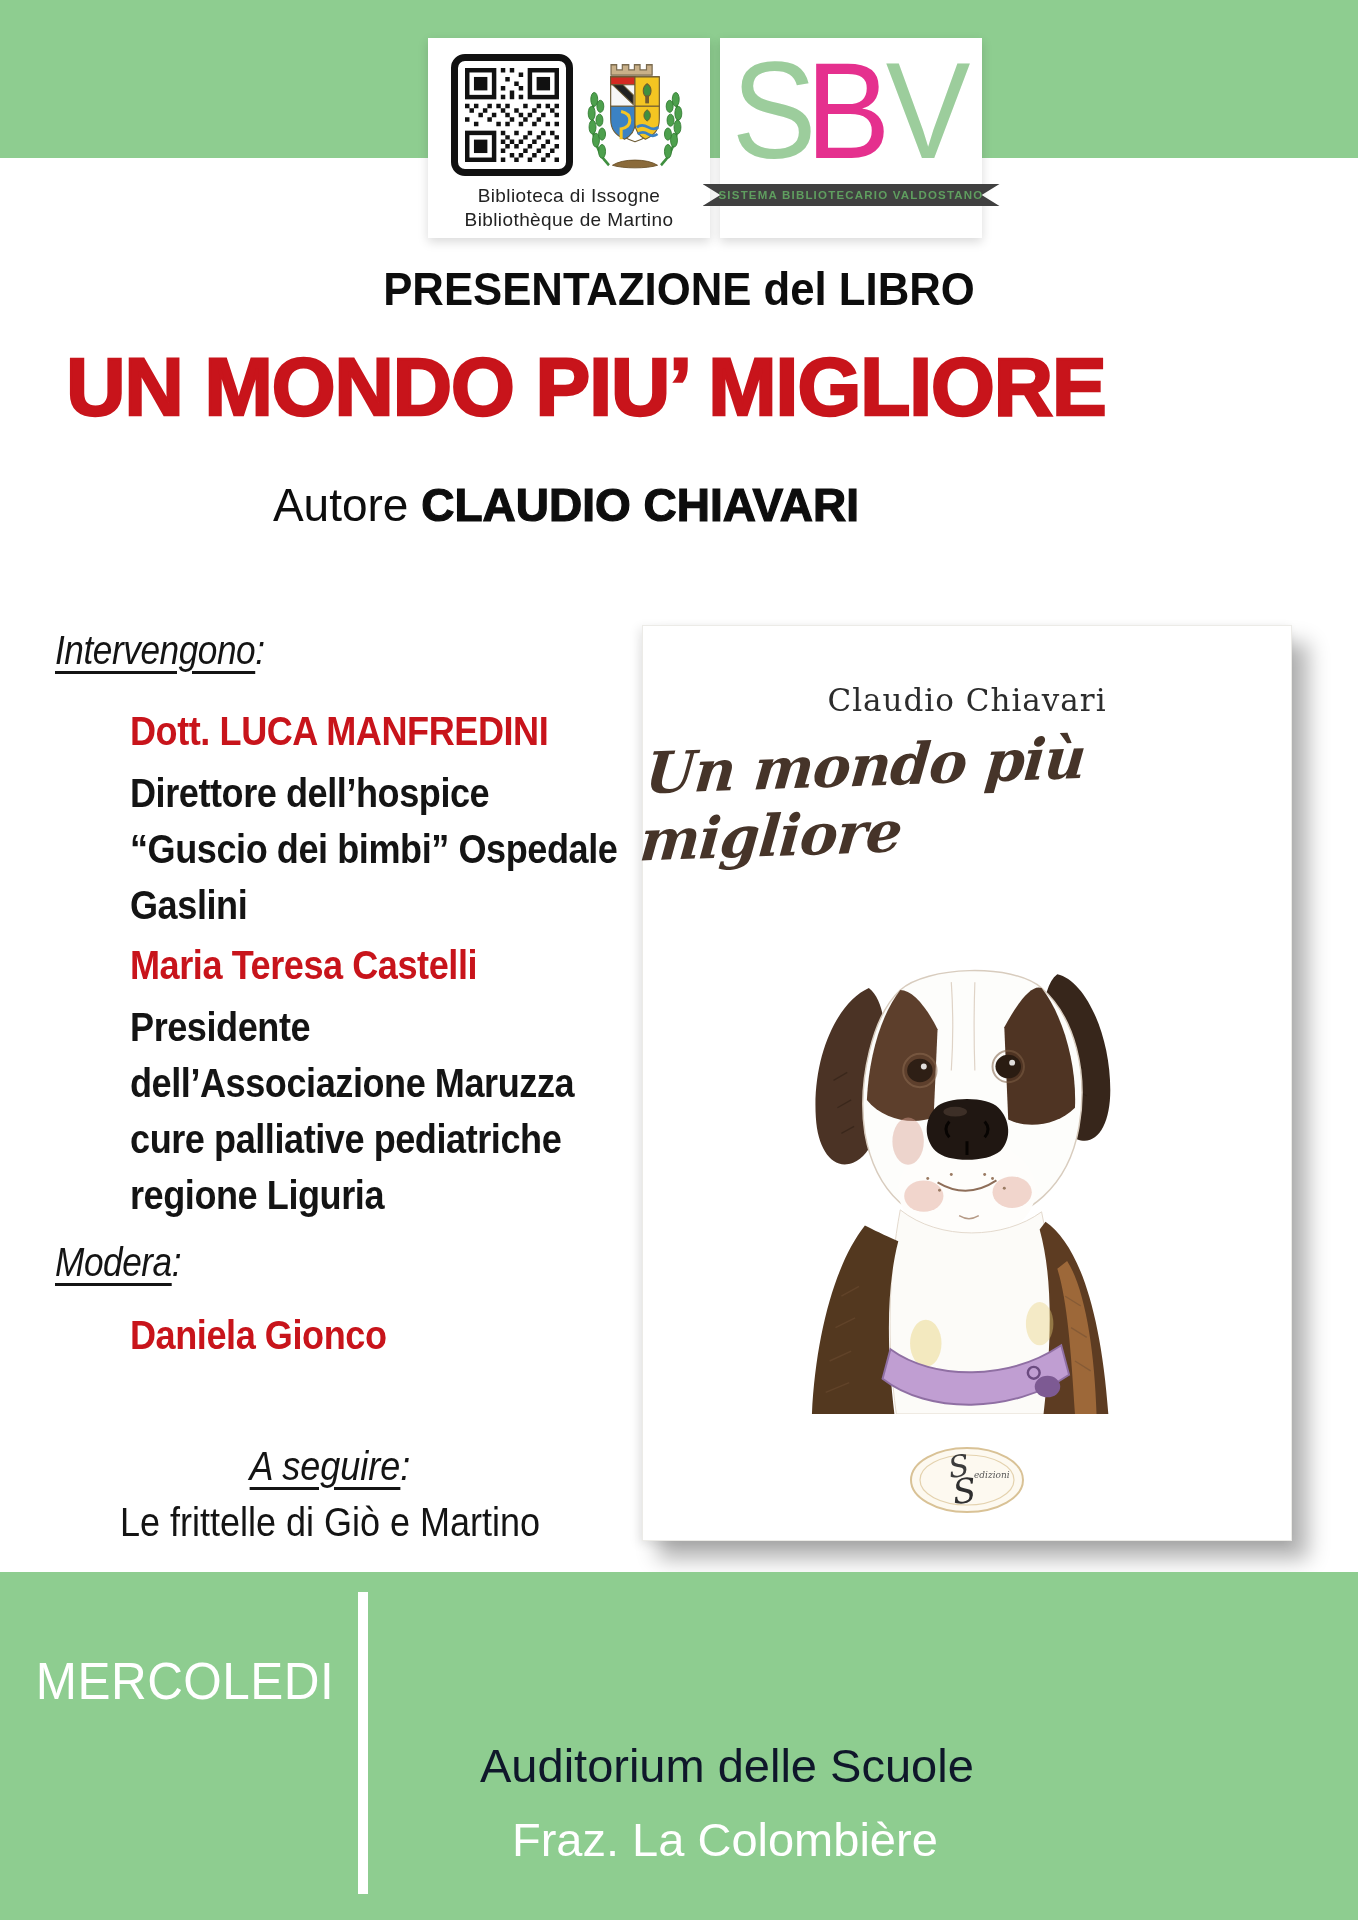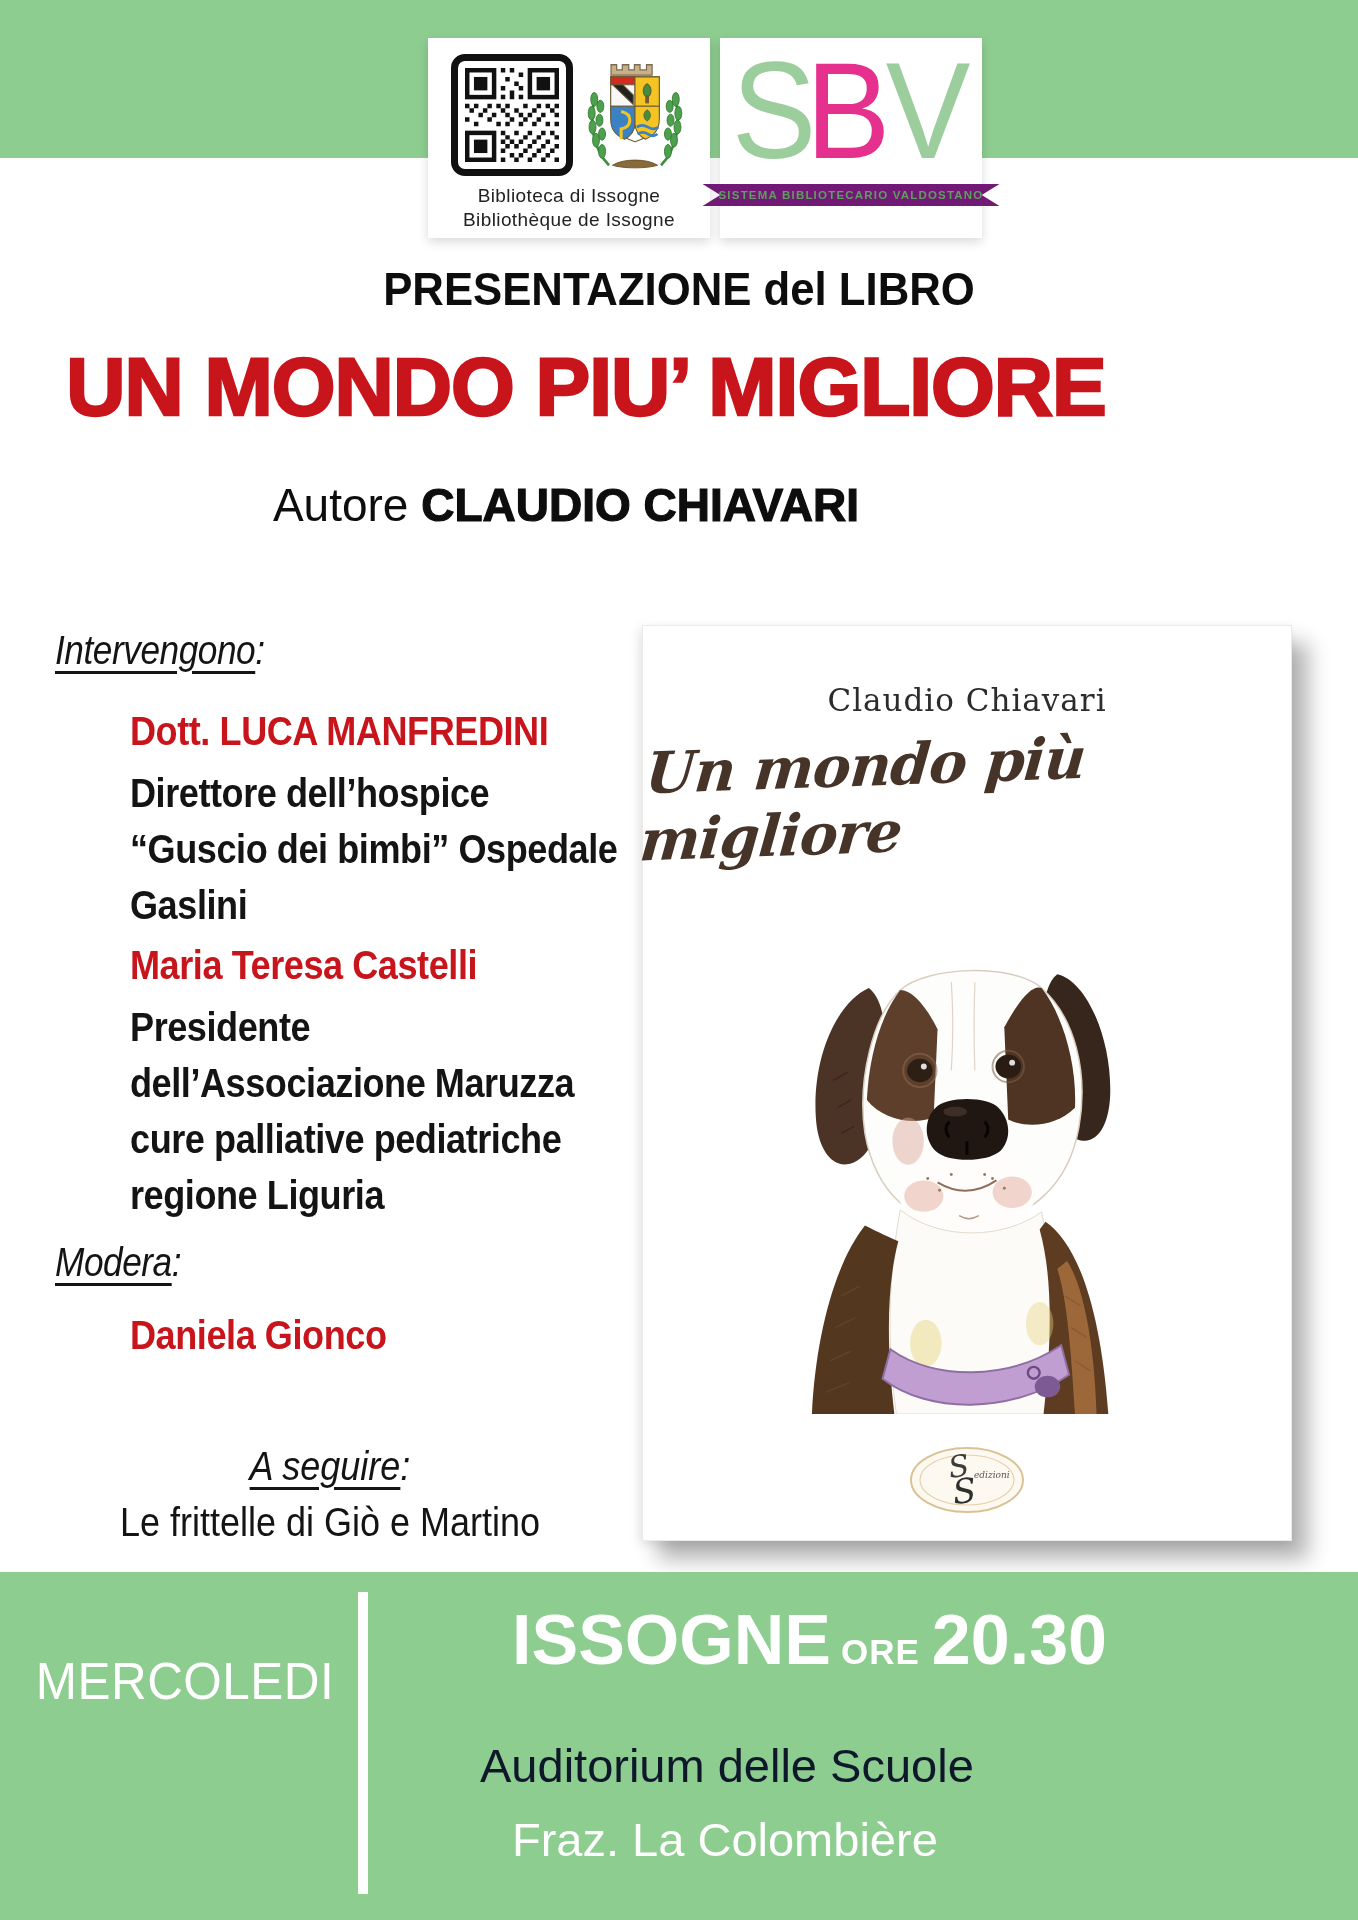--- a/index.html
+++ b/index.html
@@ -19,21 +19,21 @@
   .qr-box svg { width:100%; height:100%; }
   .crest { width:104px; height:126px; }
   .lib-caption { margin-top:6px; text-align:center; font-size:19px; line-height:24px; color:#222; letter-spacing:.4px; }
 
   .sbv-panel { width:262px; height:200px; display:flex; flex-direction:column; align-items:center; padding-top:2px; }
   .sbv-letters { display:flex; align-items:flex-start; line-height:1; height:140px; }
   .sbv-letters span { font-size:138px; line-height:1.02; font-weight:400; transform:scaleX(.92); }
   .sbv-s { color:#9ccd9c; }
   .sbv-b { color:#e5308e; margin-left:-18px; margin-right:-12px; position:relative; z-index:2; }
   .sbv-v { color:#9ccd9c; position:relative; z-index:1; }
-  .sbv-ribbon { margin-top:4px; background:#701a75; color:#5f9e5f; font-size:11.5px; font-weight:bold;
+  .sbv-ribbon { margin-top:4px; background:#404040; color:#5f9e5f; font-size:11.5px; font-weight:bold;
     letter-spacing:1.2px; padding:5px 16px; white-space:nowrap;
     clip-path:polygon(0 0,100% 0,94% 50%,100% 100%,0 100%,6% 50%); }
 
   
   .kicker { position:absolute; top:262px; left:0; width:1358px; text-align:center;
     font-weight:bold; font-size:46px; color:#0d0d0d; transform:scaleX(.95); letter-spacing:0; }
   .main-title { position:absolute; top:340px; left:0; width:1172px; text-align:center;
     font-weight:bold; font-size:82px; color:#c8141b; -webkit-text-stroke:2.5px #c8141b; letter-spacing:-1px; }
   .author-line { position:absolute; top:478px; left:0; width:1132px; text-align:center; font-size:46px; color:#0d0d0d; }
   .author-line .name { font-weight:bold; -webkit-text-stroke:1.2px #0d0d0d; }
@@ -155,21 +155,21 @@
             <path d="M44,66 q10,2 10,10 q0,8 -10,10 v12" fill="none" stroke="#f4c522" stroke-width="3.5"></path>
             <path d="M60,60 h28 v16 c0,11 -7,18 -16,22 c-7,-4 -12,-10 -12,-18 z" fill="#f4c522"></path>
             <path d="M62,84 q6,-4 13,0 q7,4 12,0" fill="none" stroke="#3b82c4" stroke-width="3"></path>
             <path d="M63,92 q6,-4 12,0 q6,4 11,0" fill="none" stroke="#3b82c4" stroke-width="3"></path>
             <path d="M74,64 c5,3 5,10 0,13 c-5,-3 -5,-10 0,-13 z" fill="#3f8f3f" stroke-width="1"></path>
           </g>
         </svg>
       </div>
       <div class="lib-caption">
         <div>Biblioteca di Issogne</div>
-        <div>Bibliothèque de Issogne</div>
+        <div>Bibliothèque de Martino</div>
       </div>
     </div>
 
     <div class="panel sbv-panel">
       <div class="sbv-letters">
         <span class="sbv-s">S</span>
         <span class="sbv-b">B</span>
         <span class="sbv-v">V</span>
       </div>
       <div class="sbv-ribbon">SISTEMA BIBLIOTECARIO VALDOSTANO</div>
@@ -274,21 +274,16 @@
       <ellipse cx="65" cy="40" rx="47" ry="25" fill="none" stroke="#e4d2ae" stroke-width="1.2"></ellipse>
       <text x="48" y="38" font-family="DejaVu Serif, serif" font-style="italic" font-size="30" fill="#3c3c3c" transform="rotate(-8 48 38)">S</text>
       <text x="52" y="64" font-family="DejaVu Serif, serif" font-style="italic" font-size="34" fill="#2f2f2f" transform="rotate(-6 52 64)">S</text>
       <text x="72" y="38" font-family="DejaVu Serif, serif" font-style="italic" font-size="9" fill="#555">edizioni</text>
     </svg>
   </div>
 
   <div class="band-bottom"></div>
   <div class="f-day">MERCOLEDI</div>
   <div class="f-divider"></div>
-  <div class="f-line1">
-    <span class="f-place">ISSOGNE</span>
-    <span class="f-ore">ORE</span>
-    <span class="f-time">20.30</span>
-  </div>
   <div class="f-venue1">Auditorium delle Scuole</div>
   <div class="f-venue2">Fraz. La Colombière</div>
 
 </div>
 
 </body></html>

